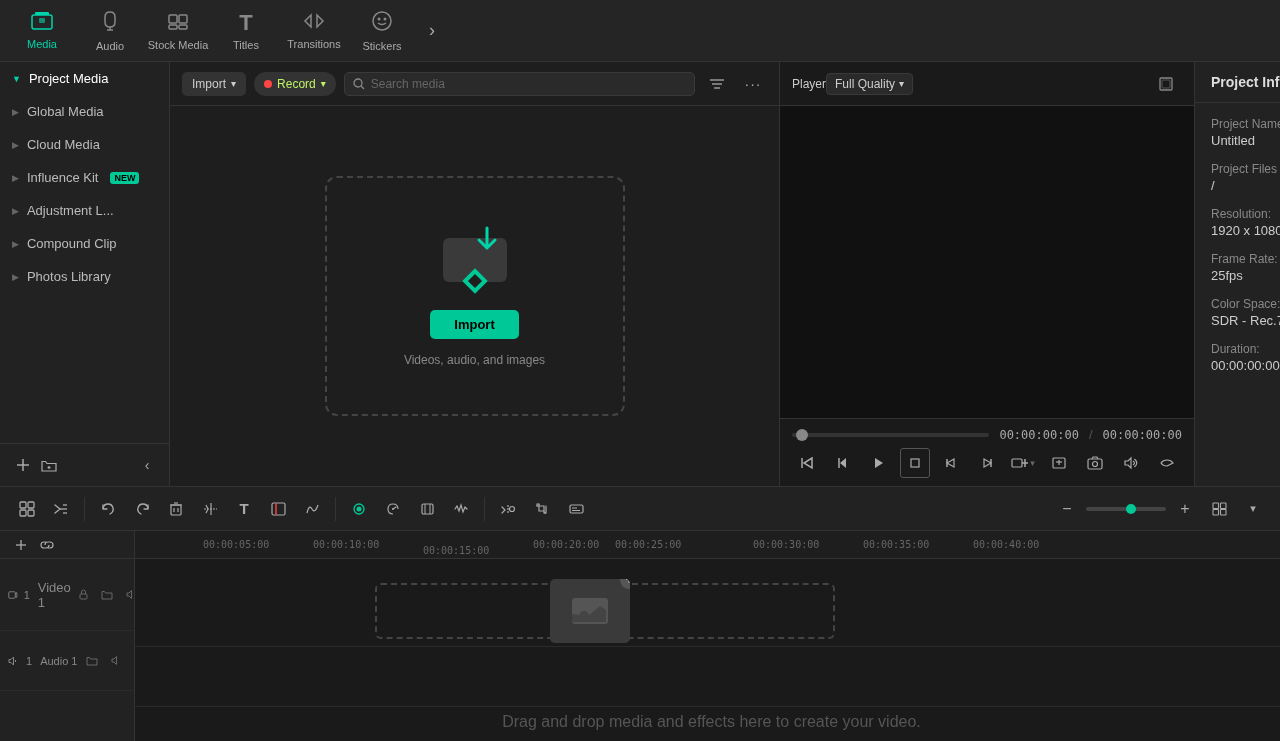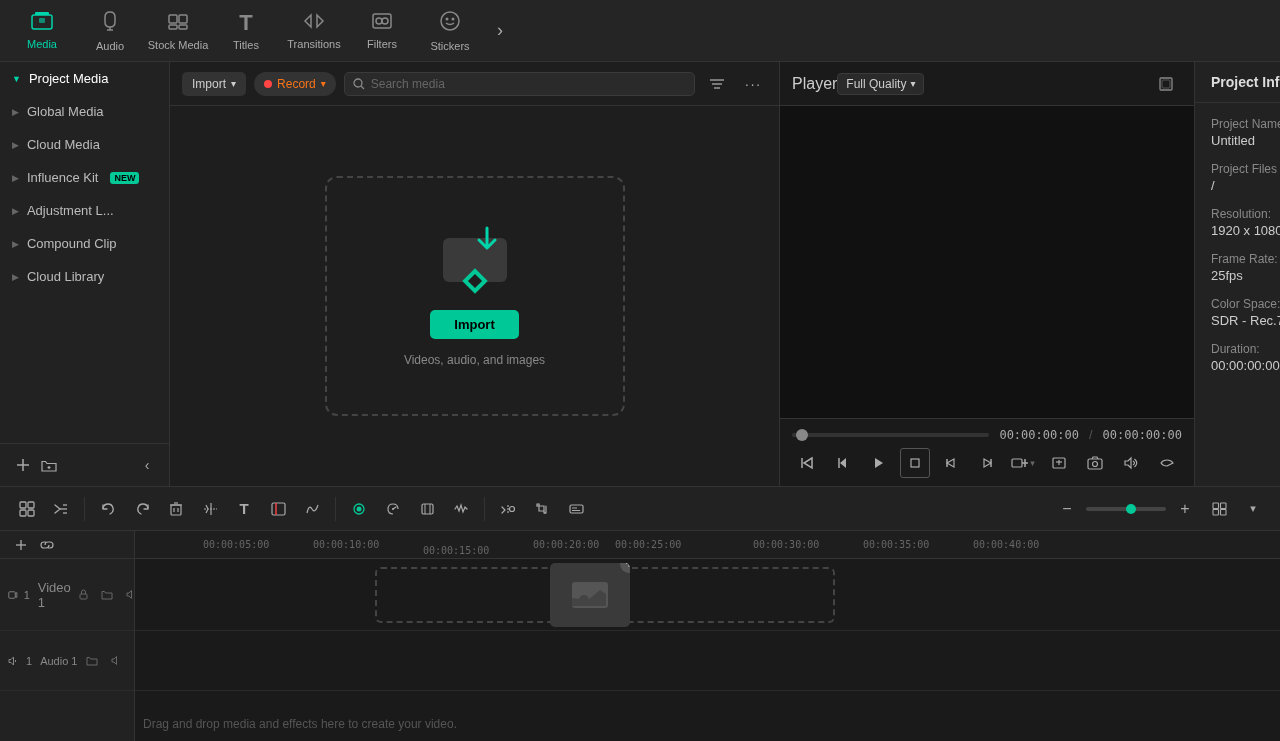--- a/index.html
+++ b/index.html
@@ -138,21 +138,21 @@
       border-radius: 5px;
       cursor: pointer;
       font-size: 12px;
     }
     .record-btn {
       display: flex;
       align-items: center;
       gap: 5px;
       background: #333;
       border: none;
-      color: #f97316;
+      color: #bef264;
       padding: 5px 10px;
       border-radius: 12px;
       cursor: pointer;
       font-size: 12px;
     }
     .record-dot {
       width: 8px;
       height: 8px;
       border-radius: 50%;
       background: #ff4444;
@@ -232,21 +232,21 @@
     }
     .preview-toolbar {
       display: flex;
       align-items: center;
       justify-content: space-between;
       padding: 8px 12px;
       height: 44px;
       border-bottom: 1px solid #333;
       flex-shrink: 0;
     }
-    .preview-left { display: flex; align-items: center; gap: 10px; color: #ccc; font-size: 16px; }
+    .preview-left { display: flex; align-items: center; gap: 10px; color: #ccc; font-size: 12px; }
     .quality-select {
       display: flex;
       align-items: center;
       gap: 4px;
       background: #2a2a2a;
       border: 1px solid #3a3a3a;
       border-radius: 4px;
       padding: 3px 8px;
       cursor: pointer;
       color: #ccc;
@@ -482,20 +482,21 @@
       font-size: 12px;
     }
 
     
     .timeline-content {
       flex: 1;
       display: flex;
       flex-direction: column;
       overflow: hidden;
       position: relative;
+      gap: 16px;
     }
     .timeline-ruler {
       height: 28px;
       background: #1e1e1e;
       border-bottom: 1px solid #333;
       display: flex;
       align-items: center;
       position: relative;
       overflow: hidden;
     }
@@ -524,23 +525,23 @@
       display: flex;
       align-items: center;
     }
     .drag-hint {
       position: absolute;
       bottom: 10px;
       left: 8px;
       right: 0;
       display: flex;
       align-items: center;
-      justify-content: flex-start;
+      justify-content: center;
       color: #555;
-      font-size: 12px;
+      font-size: 16px;
     }
     
     .drop-zone-dash {
       position: absolute;
       border: 2px dashed #444;
       border-radius: 6px;
       left: 240px;
       top: 8px;
       width: 460px;
       height: 56px;
@@ -653,30 +654,20 @@
     <span class="nav-icon">
       <svg width="22" height="18" viewBox="0 0 22 18" fill="none">
         <path d="M2 9 L8 3 L8 15 Z" stroke="#888" stroke-width="1.5" fill="none"></path>
         <path d="M20 9 L14 3 L14 15 Z" stroke="#888" stroke-width="1.5" fill="none"></path>
       </svg>
     </span>
     <span>Transitions</span>
   </div>
   <div class="nav-item">
     <span class="nav-icon">
-      <svg width="22" height="18" viewBox="0 0 22 18" fill="none">
-        <rect x="2" y="2" width="18" height="14" rx="2" stroke="#888" stroke-width="1.5" fill="none"></rect>
-        <circle cx="8" cy="9" r="3" stroke="#888" stroke-width="1.5" fill="none"></circle>
-        <circle cx="14" cy="9" r="3" stroke="#888" stroke-width="1.5" fill="none"></circle>
-      </svg>
-    </span>
-    <span>Filters</span>
-  </div>
-  <div class="nav-item">
-    <span class="nav-icon">
       <svg width="22" height="22" viewBox="0 0 22 22" fill="none">
         <circle cx="11" cy="11" r="9" stroke="#888" stroke-width="1.5" fill="none"></circle>
         <path d="M7 13 Q11 16 15 13" stroke="#888" stroke-width="1.5" fill="none"></path>
         <circle cx="8" cy="9" r="1.5" fill="#888"></circle>
         <circle cx="14" cy="9" r="1.5" fill="#888"></circle>
       </svg>
     </span>
     <span>Stickers</span>
   </div>
   <div class="nav-more">›</div>
@@ -713,21 +704,21 @@
       <span>Adjustment L...</span>
     </div>
 
     <div class="sidebar-item">
       <span style="color:#666;font-size:9px;">▶</span>
       <span>Compound Clip</span>
     </div>
 
     <div class="sidebar-item">
       <span style="color:#666;font-size:9px;">▶</span>
-      <span>Cloud Library</span>
+      <span>Photos Library</span>
     </div>
 
     <div style="margin-top:auto;display:flex;align-items:center;padding:8px 10px;border-top:1px solid #333;">
       <div class="addon-btn">
         <svg width="16" height="16" viewBox="0 0 16 16" fill="none">
           <line x1="8" y1="2" x2="8" y2="14" stroke="#aaa" stroke-width="1.5"></line>
           <line x1="2" y1="8" x2="14" y2="8" stroke="#aaa" stroke-width="1.5"></line>
         </svg>
       </div>
       <div class="addon-btn">

